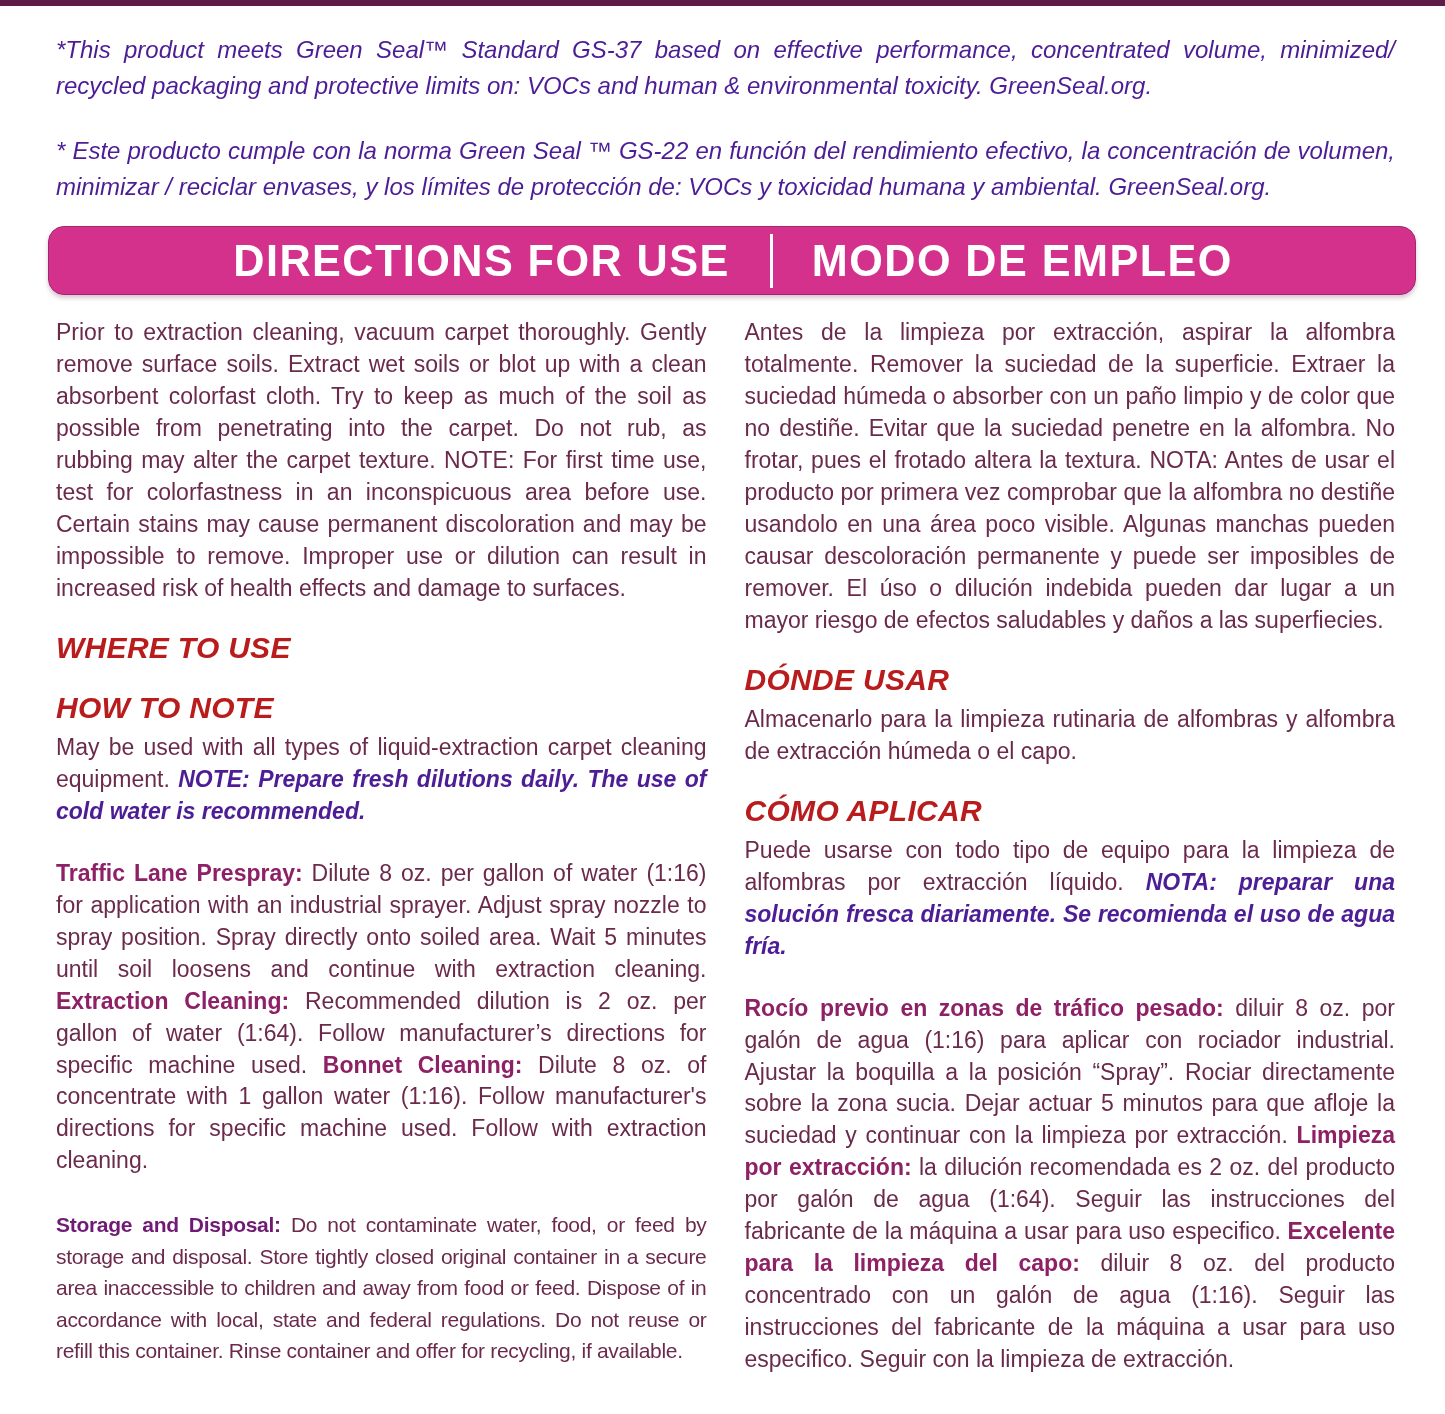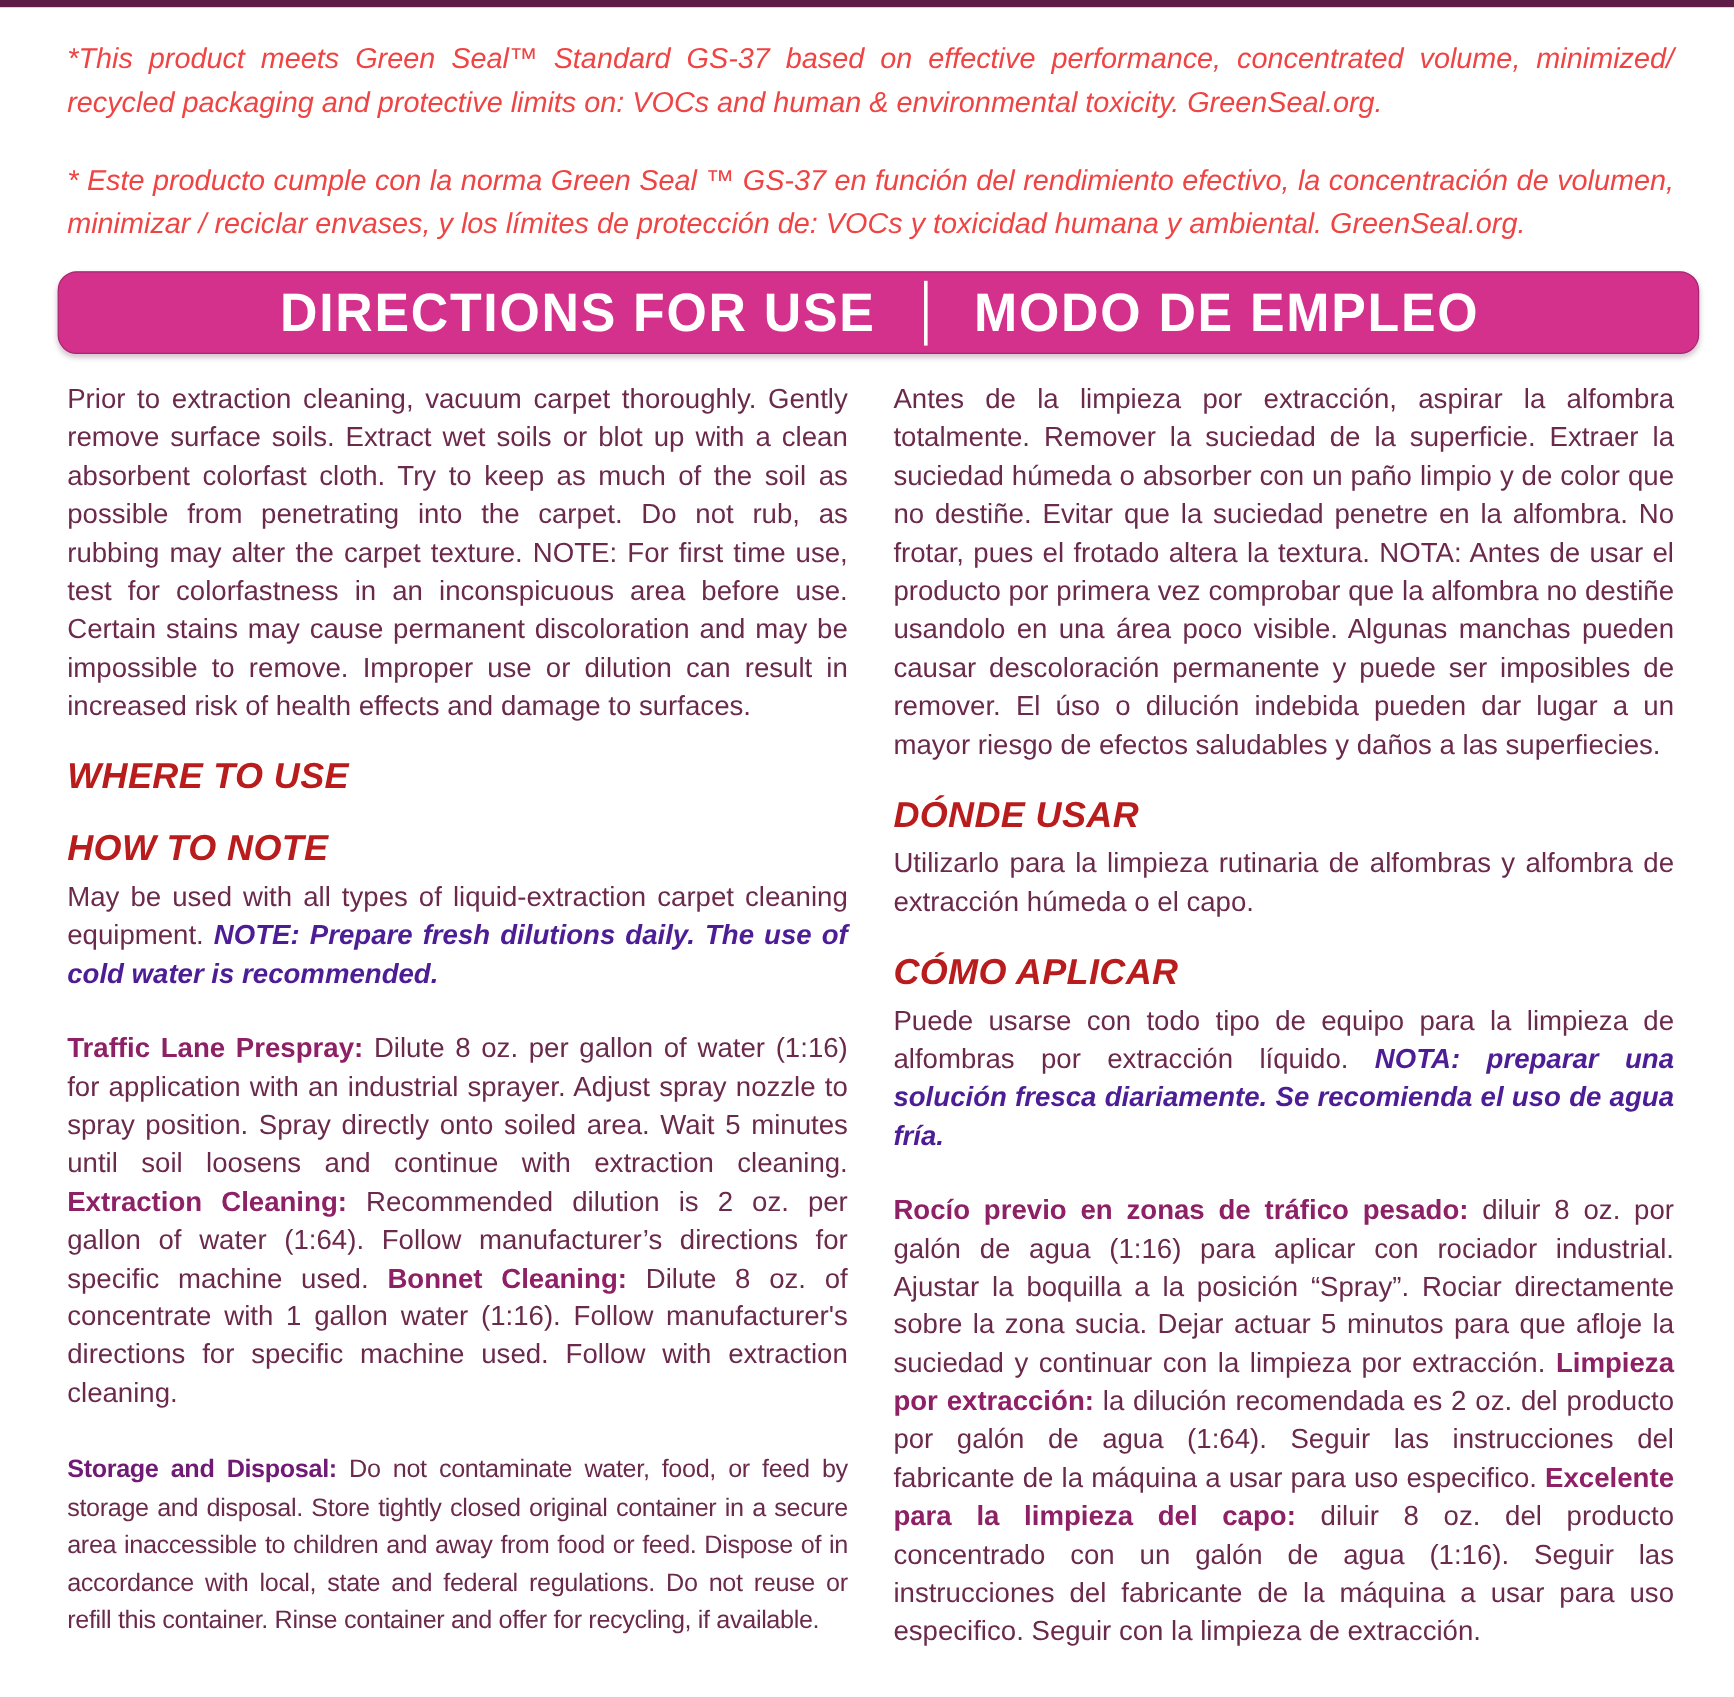--- a/index.html
+++ b/index.html
@@ -15,21 +15,21 @@
   .top-bar {
     width: 100%;
     height: 6px;
     background: #5e1d47;
   }
   .notice {
     margin: 26px 50px 0 56px;
     font-style: italic;
     font-size: 24px;
     line-height: 1.48;
-    color: #ef4444;
+    color: #4c1d95;
     text-align: justify;
   }
   .notice + .notice { margin-top: 30px; }
   .banner {
     margin: 22px 0 0 48px;
     width: 1368px;
     height: 69px;
     background: #d4318c;
     border: 1px solid #a52670;
     border-radius: 16px;
@@ -93,21 +93,21 @@
     letter-spacing: -0.3px;
   }
   p.storage .runin { color: #701a75; }
 </style>
 </head>
 <body>
 
 <div class="top-bar"></div>
 
 <p class="notice">*This product meets Green Seal™ Standard GS-37 based on effective performance, concentrated volume, minimized/ recycled packaging and protective limits on: VOCs and human &amp; environmental toxicity. GreenSeal.org.</p>
-<p class="notice">* Este producto cumple con la norma Green Seal ™ GS-37 en función del rendimiento efectivo, la concentración de volumen, minimizar / reciclar envases, y los límites de protección de: VOCs y toxicidad humana y ambiental. GreenSeal.org.</p>
+<p class="notice">* Este producto cumple con la norma Green Seal ™ GS-22 en función del rendimiento efectivo, la concentración de volumen, minimizar / reciclar envases, y los límites de protección de: VOCs y toxicidad humana y ambiental. GreenSeal.org.</p>
 
 <div class="banner">
   <span class="banner-title">DIRECTIONS FOR USE</span>
   <span class="banner-divider"></span>
   <span class="banner-title">MODO DE EMPLEO</span>
 </div>
 
 <div class="columns">
 
   <div class="col">
@@ -120,21 +120,21 @@
 
     <p class="body app-para"><span class="runin">Traffic Lane Prespray:</span><span> Dilute 8 oz. per gallon of water (1:16) for application with an industrial sprayer. Adjust spray nozzle to spray position. Spray directly onto soiled area. Wait 5 minutes until soil loosens and continue with extraction cleaning. </span><span class="runin">Extraction Cleaning:</span><span> Recommended dilution is 2 oz. per gallon of water (1:64). Follow manufacturer’s directions for specific machine used. </span><span class="runin">Bonnet Cleaning:</span><span> Dilute 8 oz. of concentrate with 1 gallon water (1:16). Follow manufacturer's directions for specific machine used. Follow with extraction cleaning.</span></p>
 
     <p class="storage"><span class="runin">Storage and Disposal:</span><span> Do not contaminate water, food, or feed by storage and disposal. Store tightly closed original container in a secure area inaccessible to children and away from food or feed. Dispose of in accordance with local, state and federal regulations. Do not reuse or refill this container. Rinse container and offer for recycling, if available.</span></p>
   </div>
 
   <div class="col">
     <p class="body">Antes de la limpieza por extracción, aspirar la alfombra totalmente. Remover la suciedad de la superficie. Extraer la suciedad húmeda o absorber con un paño limpio y de color que no destiñe. Evitar que la suciedad penetre en la alfombra. No frotar, pues el frotado altera la textura. NOTA: Antes de usar el producto por primera vez comprobar que la alfombra no destiñe usandolo en una área poco visible. Algunas manchas pueden causar descoloración permanente y puede ser imposibles de remover. El úso o dilución indebida pueden dar lugar a un mayor riesgo de efectos saludables y daños a las superfiecies.</p>
 
     <h2 class="sec">DÓNDE USAR</h2>
-    <p class="body">Utilizarlo para la limpieza rutinaria de alfombras y alfombra de extracción húmeda o el capo.</p>
+    <p class="body">Almacenarlo para la limpieza rutinaria de alfombras y alfombra de extracción húmeda o el capo.</p>
 
     <h2 class="sec">CÓMO APLICAR</h2>
     <p class="body"><span>Puede usarse con todo tipo de equipo para la limpieza de alfombras por extracción líquido. </span><span class="note-run">NOTA: preparar una solución fresca diariamente. Se recomienda el uso de agua fría.</span></p>
 
     <p class="body app-para"><span class="runin">Rocío previo en zonas de tráfico pesado:</span><span> diluir 8 oz. por galón de agua (1:16) para aplicar con rociador industrial. Ajustar la boquilla a la posición “Spray”. Rociar directamente sobre la zona sucia. Dejar actuar 5 minutos para que afloje la suciedad y continuar con la limpieza por extracción. </span><span class="runin">Limpieza por extracción:</span><span> la dilución recomendada es 2 oz. del producto por galón de agua (1:64). Seguir las instrucciones del fabricante de la máquina a usar para uso especifico. </span><span class="runin">Excelente para la limpieza del capo:</span><span> diluir 8 oz. del producto concentrado con un galón de agua (1:16). Seguir las instrucciones del fabricante de la máquina a usar para uso especifico. Seguir con la limpieza de extracción.</span></p>
 
     <p class="storage"><span class="runin">Almacenaje y disposición:</span><span> no contaminar el agua, alimentos o alimentacion por almacenamiento y la disposición. Almacenarlo en su envase original en una zona segura inaccesible a los niños y lejos de alimentos o alimentacion. Dispocisione de acuerdo con los reglamentos locales, estatales y federales. No reusar este envase. Enjuagar el envase y ofrecerlo para su reciclaje, si está disponible.</span></p>
   </div>
 
 </div>

